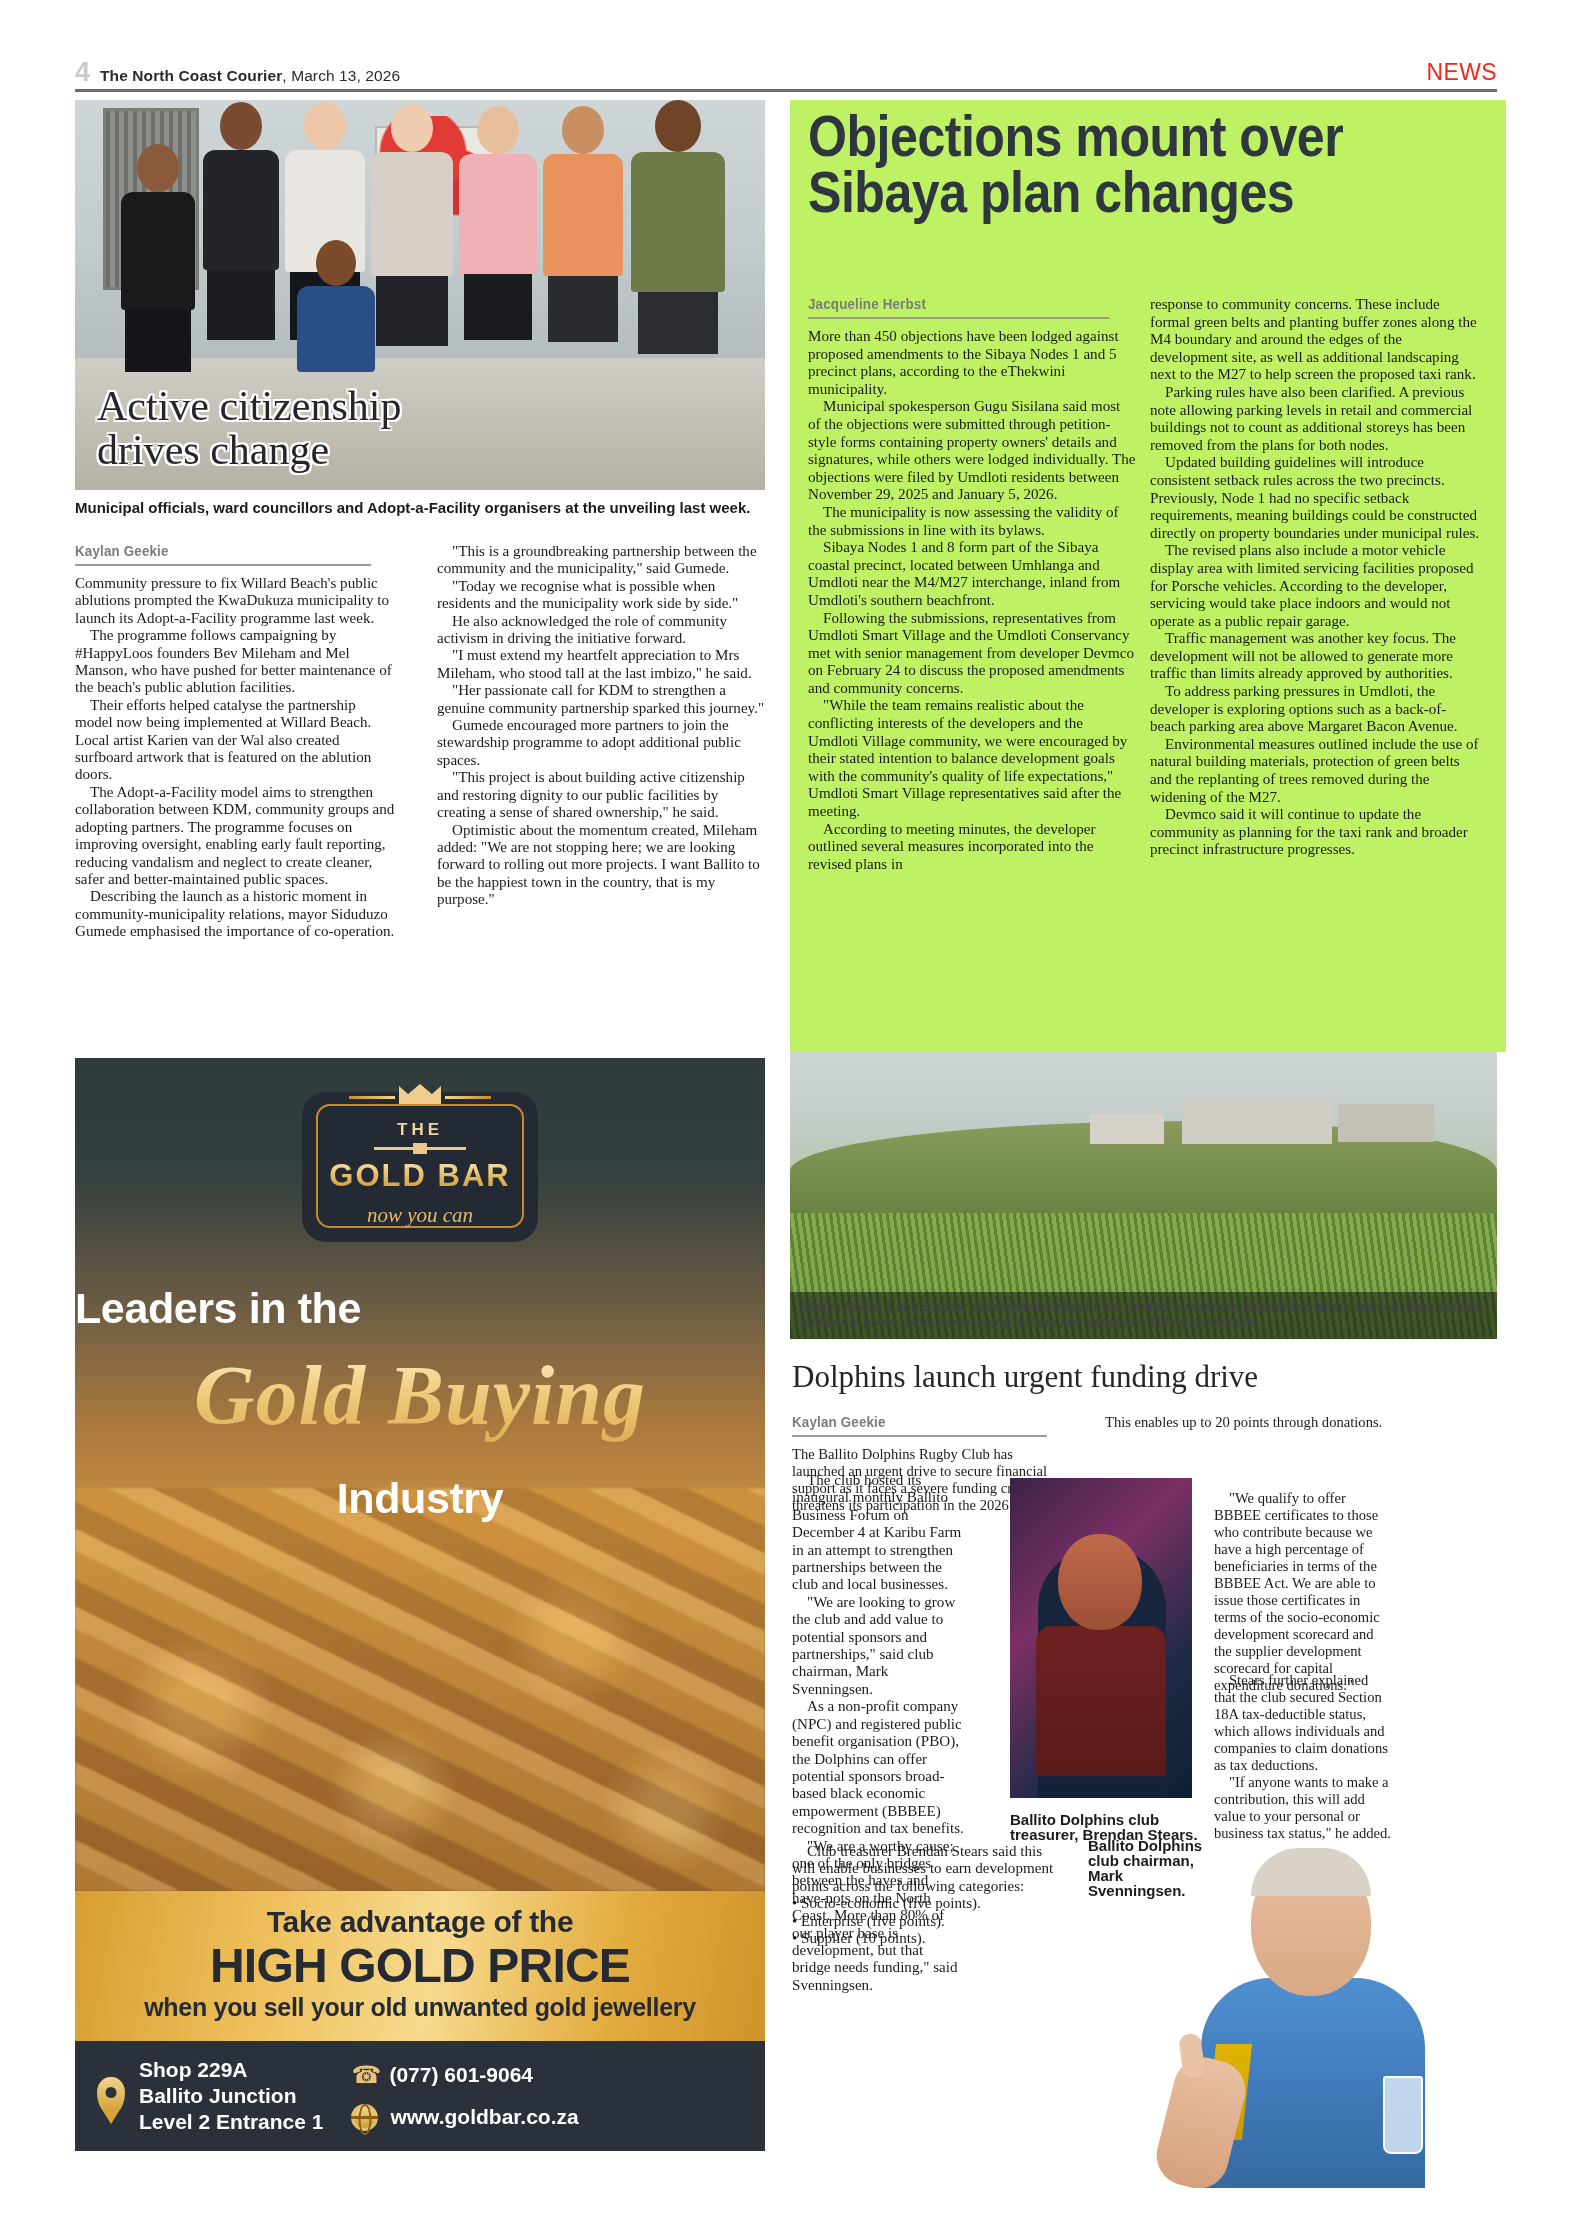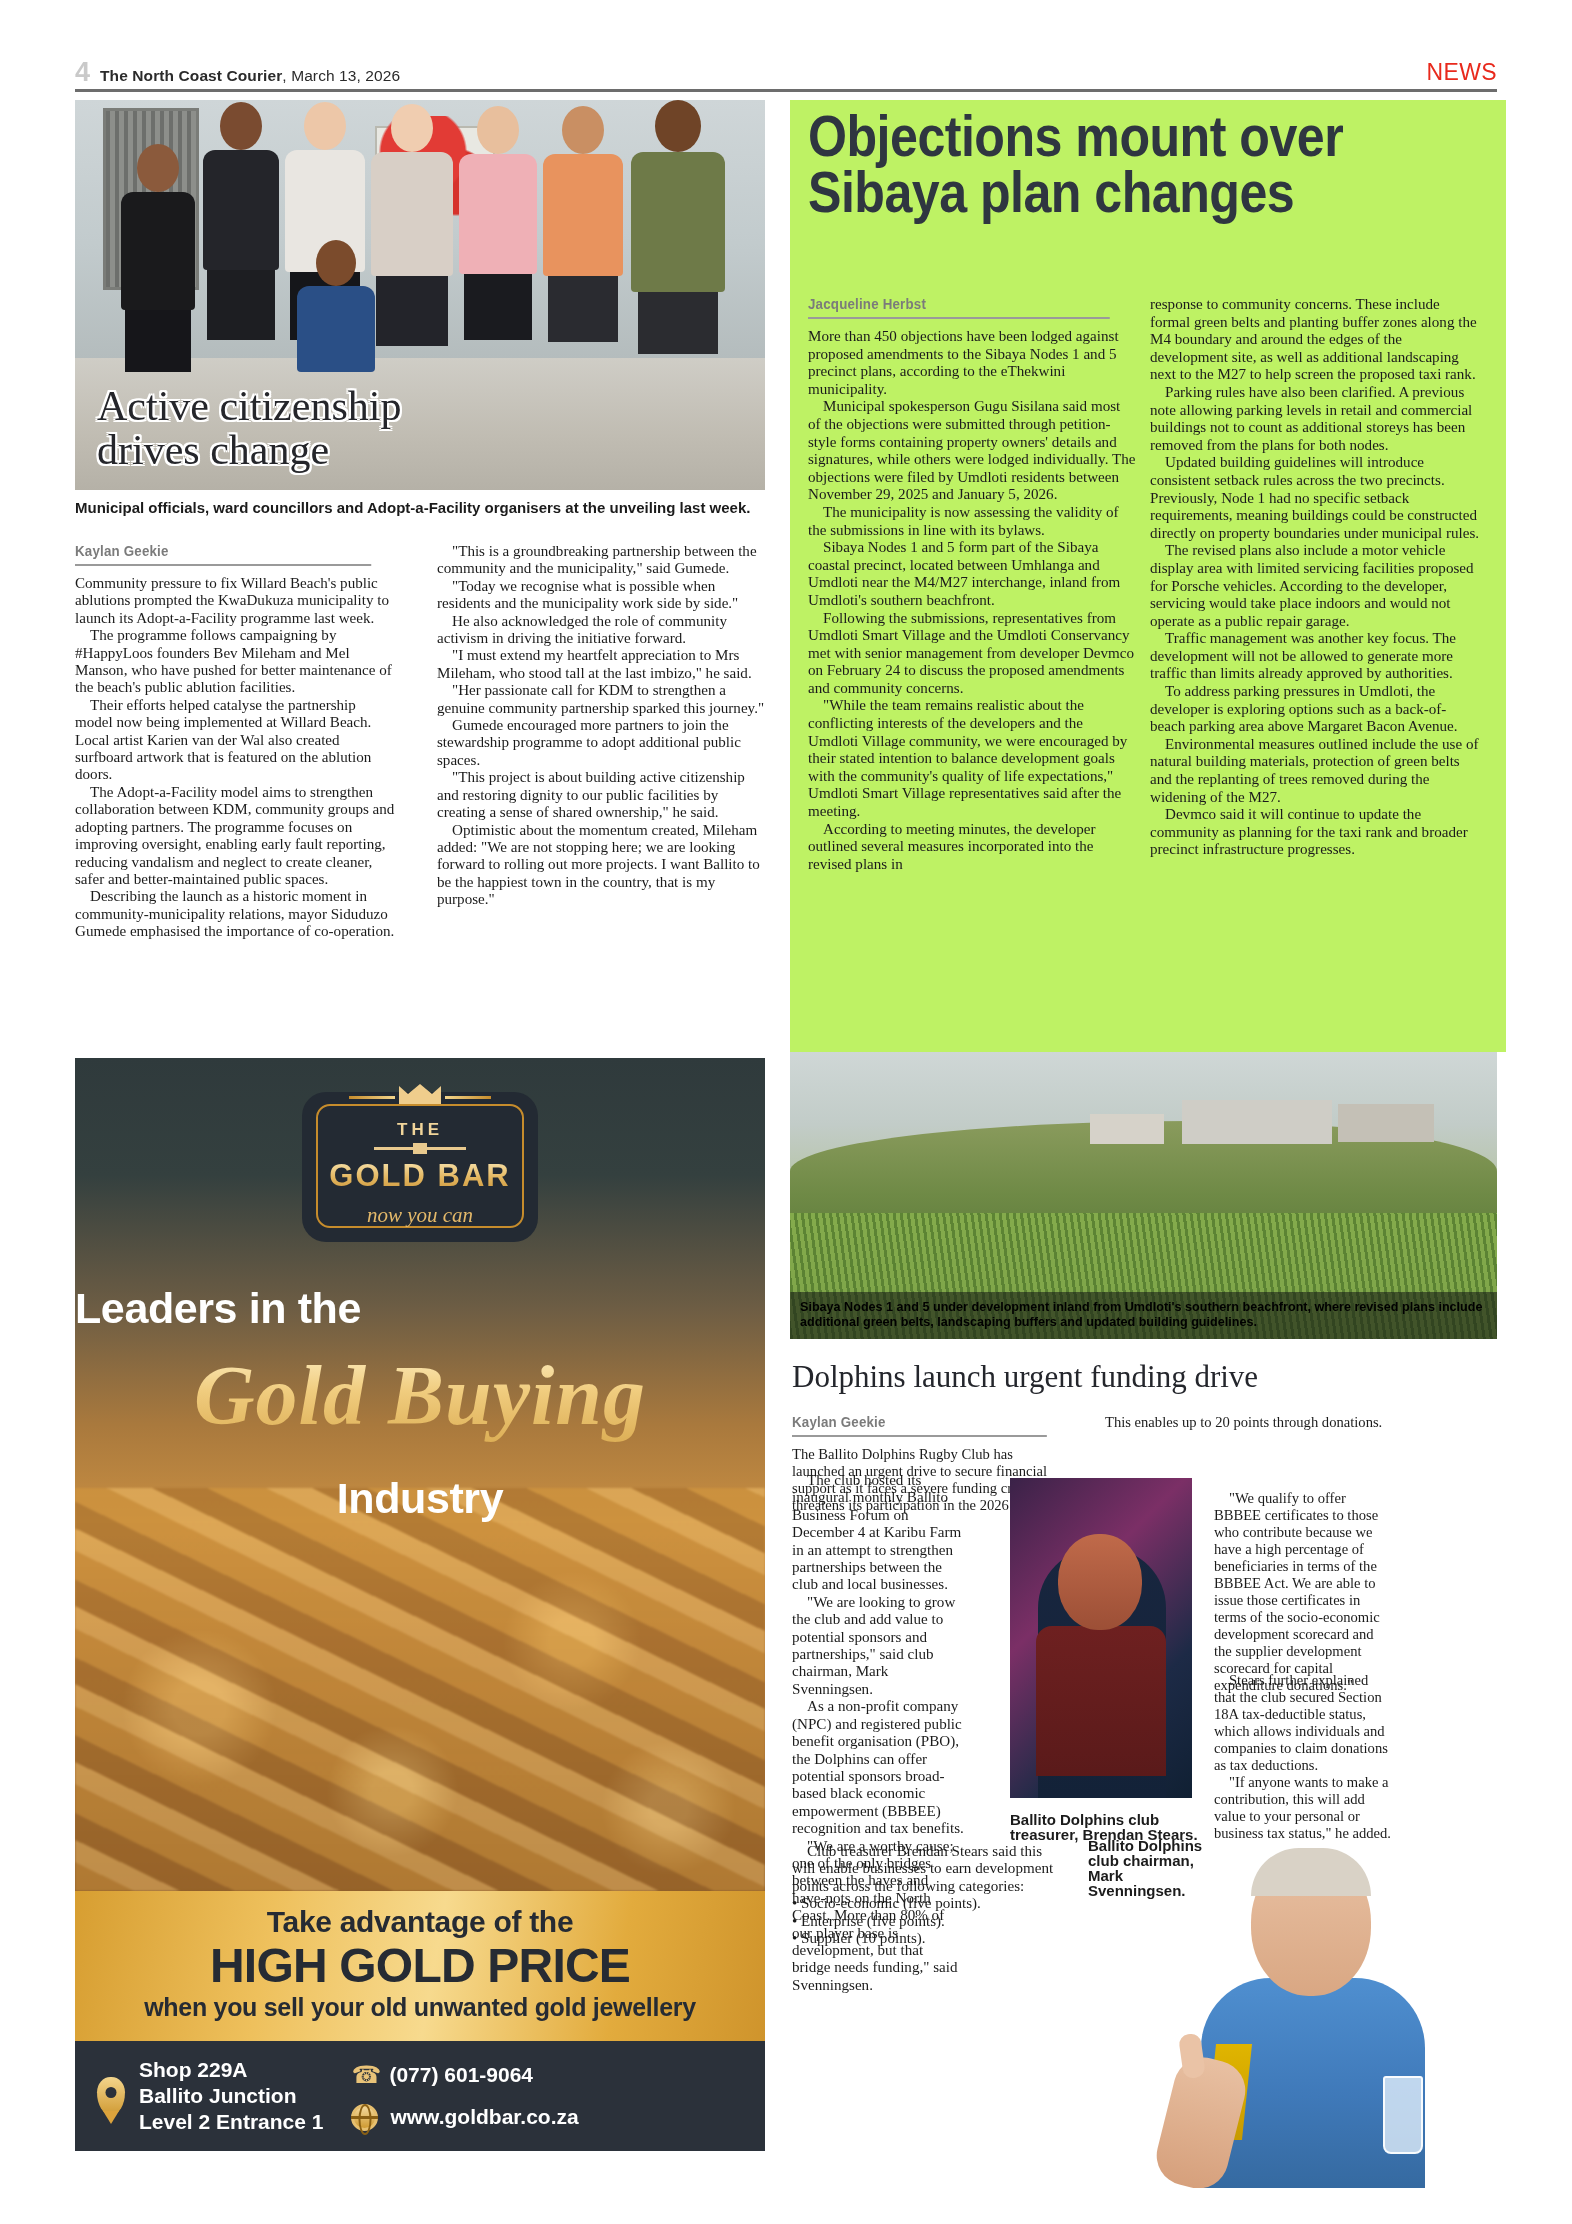--- a/index.html
+++ b/index.html
@@ -150,21 +150,21 @@
   .sp-build { position: absolute; background: #cfcdc6; }
   .sp-grass { position: absolute; left: 0; bottom: 0; width: 100%; height: 44%;
     background:
       repeating-linear-gradient(82deg, rgba(90,130,50,.85) 0 3px, rgba(140,180,80,.75) 3px 7px),
       linear-gradient(180deg,#6d9140 0%,#4e7030 100%); }
   .sp-caption-bar {
     position: absolute; left: 0; bottom: 0; width: 100%;
     background: rgba(22,26,20,.58);
     padding: 8px 10px 9px 10px;
     font-family: "Liberation Sans", sans-serif;
-    font-size: 12.6px; font-weight: bold; line-height: 15px; color: #000000;
+    font-size: 12.6px; font-weight: bold; line-height: 15px; color: #404040;
   }
 
   
   .dolph-head {
     position: absolute; left: 792px; top: 1360px; width: 700px;
     font-family: "Liberation Serif", serif;
     font-size: 31px; line-height: 34px; color: #24262c;
   }
   .dolph-c1 { position: absolute; left: 792px; top: 1414px; width: 277px; }
   .dolph-c2 { position: absolute; left: 1090px; top: 1414px; width: 300px; }
@@ -444,21 +444,21 @@
 
   <div class="sibaya-box">
     <div class="sibaya-head">Objections mount over Sibaya plan changes</div>
 
     <div class="sibaya-c1">
       <div class="byline">Jacqueline Herbst</div>
       <div class="body-col">
         <p>More than 450 objections have been lodged against proposed amendments to the Sibaya Nodes 1 and 5 precinct plans, according to the eThekwini municipality.</p>
         <p class="ind">Municipal spokesperson Gugu Sisilana said most of the objections were submitted through petition-style forms containing property owners' details and signatures, while others were lodged individually. The objections were filed by Umdloti residents between November 29, 2025 and January 5, 2026.</p>
         <p class="ind">The municipality is now assessing the validity of the submissions in line with its bylaws.</p>
-        <p class="ind">Sibaya Nodes 1 and 5 form part of the Sibaya coastal precinct, located between Umhlanga and Umdloti near the M4/M27 interchange, inland from Umdloti's southern beachfront.</p>
+        <p class="ind">Sibaya Nodes 1 and 8 form part of the Sibaya coastal precinct, located between Umhlanga and Umdloti near the M4/M27 interchange, inland from Umdloti's southern beachfront.</p>
         <p class="ind">Following the submissions, representatives from Umdloti Smart Village and the Umdloti Conservancy met with senior management from developer Devmco on February 24 to discuss the proposed amendments and community concerns.</p>
         <p class="ind">"While the team remains realistic about the conflicting interests of the developers and the Umdloti Village community, we were encouraged by their stated intention to balance development goals with the community's quality of life expectations," Umdloti Smart Village representatives said after the meeting.</p>
         <p class="ind">According to meeting minutes, the developer outlined several measures incorporated into the revised plans in</p>
       </div>
     </div>
 
     <div class="sibaya-c2">
       <div class="body-col">
         <p>response to community concerns. These include formal green belts and planting buffer zones along the M4 boundary and around the edges of the development site, as well as additional landscaping next to the M27 to help screen the proposed taxi rank.</p>
         <p class="ind">Parking rules have also been clarified. A previous note allowing parking levels in retail and commercial buildings not to count as additional storeys has been removed from the plans for both nodes.</p>

